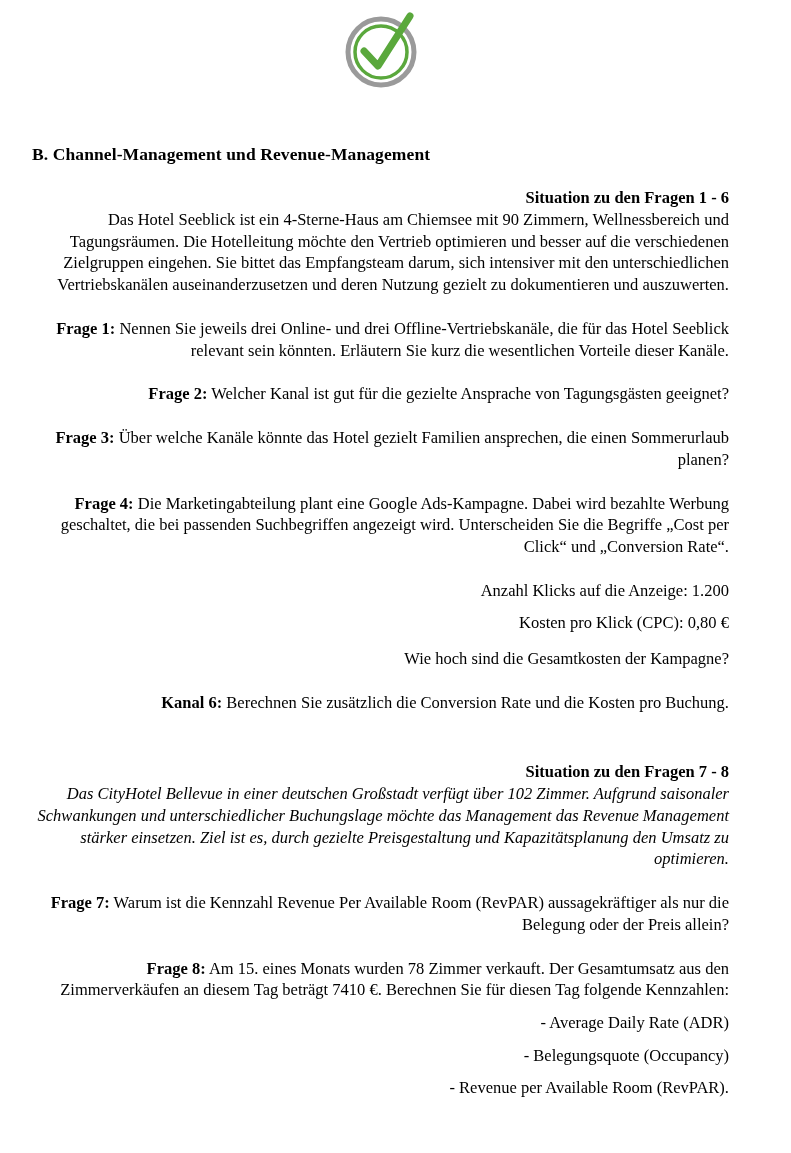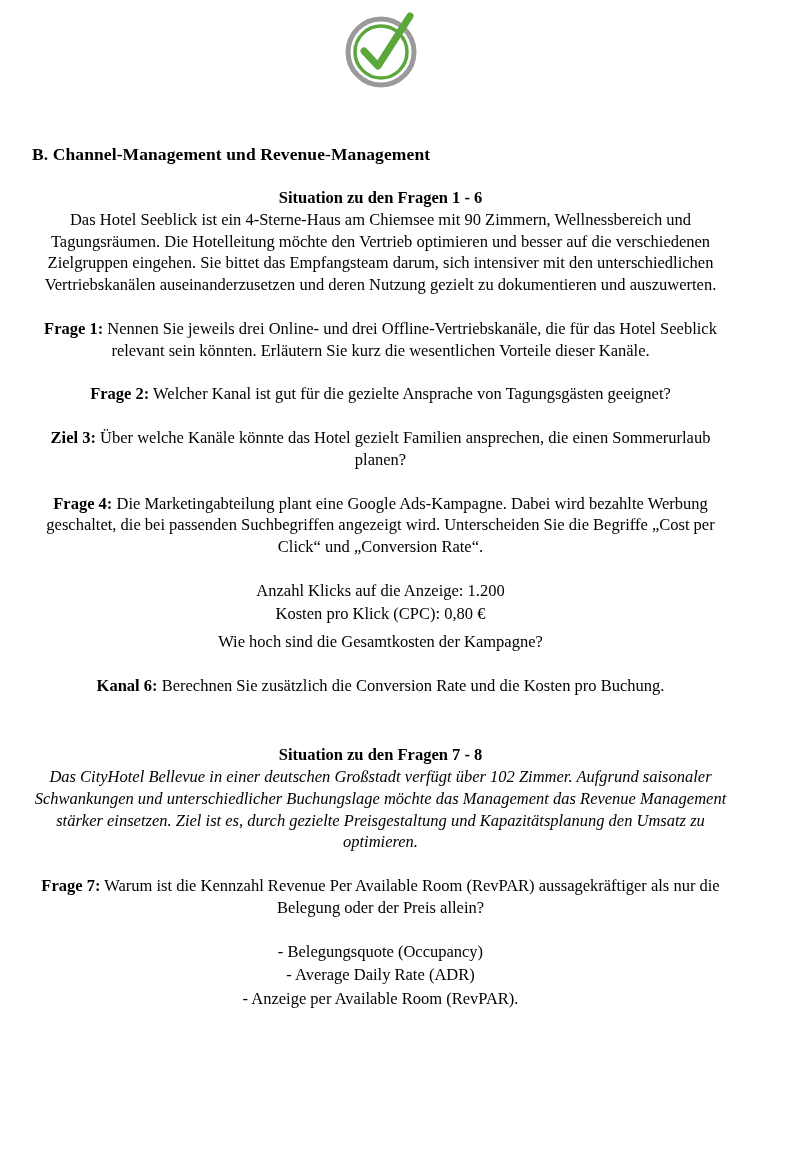--- a/index.html
+++ b/index.html
@@ -41,35 +41,35 @@
     margin: 44px 0 0 0;
     letter-spacing: 0.1px;
   }
   .block {
     margin-top: 22px;
   }
   p {
     margin: 0;
     font-size: 16.5px;
     line-height: 1.32;
-    text-align: center;
+    text-align: right;
   }
   p + p {
     margin-top: 14px;
   }
   .lead {
     font-weight: bold;
   }
   .situation-head {
     font-weight: bold;
     font-size: 16.5px;
     line-height: 1.32;
   }
   .list-lines p {
-    margin-top: 2px;
+    margin-top: 11px;
     line-height: 1.30;
   }
   .spacer-lg { height: 26px; }
 </style>
 </head>
 <body>
 
 <div class="page">
 
   <div class="logo-wrap">
@@ -91,51 +91,52 @@
 
   <div class="block">
     <p><span class="lead">Frage 1:</span><span> Nennen Sie jeweils drei Online- und drei Offline-Vertriebskanäle, die für das Hotel Seeblick relevant sein könnten. Erläutern Sie kurz die wesentlichen Vorteile dieser Kanäle.</span></p>
   </div>
 
   <div class="block">
     <p><span class="lead">Frage 2:</span><span> Welcher Kanal ist gut für die gezielte Ansprache von Tagungsgästen geeignet?</span></p>
   </div>
 
   <div class="block">
-    <p><span class="lead">Ziel 3:</span><span> Über welche Kanäle könnte das Hotel gezielt Familien ansprechen, die einen Sommerurlaub planen?</span></p>
+    <p><span class="lead">Frage 3:</span><span> Über welche Kanäle könnte das Hotel gezielt Familien ansprechen, die einen Sommerurlaub planen?</span></p>
   </div>
 
   <div class="block">
     <p><span class="lead">Frage 4:</span><span> Die Marketingabteilung plant eine Google Ads-Kampagne. Dabei wird bezahlte Werbung geschaltet, die bei passenden Suchbegriffen angezeigt wird. Unterscheiden Sie die Begriffe „Cost per Click“ und „Conversion Rate“.</span></p>
   </div>
 
   <div class="block">
     <div class="list-lines" style="margin-top:14px;">
       <p>Anzahl Klicks auf die Anzeige: 1.200</p>
       <p>Kosten pro Klick (CPC): 0,80 €</p>
     </div>
-    <p style="margin-top:6px;">Wie hoch sind die Gesamtkosten der Kampagne?</p>
+    <p style="margin-top:14px;">Wie hoch sind die Gesamtkosten der Kampagne?</p>
   </div>
 
   <div class="block">
     <p><span class="lead">Kanal 6:</span><span> Berechnen Sie zusätzlich die Conversion Rate und die Kosten pro Buchung.</span></p>
   </div>
 
   <div class="spacer-lg"></div>
 
   <div class="block">
     <p class="situation-head">Situation zu den Fragen 7 - 8</p>
     <p style="margin-top:0;font-style:italic;">Das CityHotel Bellevue in einer deutschen Großstadt verfügt über 102 Zimmer. Aufgrund saisonaler Schwankungen und unterschiedlicher Buchungslage möchte das Management das Revenue Management stärker einsetzen. Ziel ist es, durch gezielte Preisgestaltung und Kapazitätsplanung den Umsatz zu optimieren.</p>
   </div>
 
   <div class="block">
     <p><span class="lead">Frage 7:</span><span> Warum ist die Kennzahl Revenue Per Available Room (RevPAR) aussagekräftiger als nur die Belegung oder der Preis allein?</span></p>
   </div>
 
   <div class="block">
+    <p><span class="lead">Frage 8:</span><span> Am 15. eines Monats wurden 78 Zimmer verkauft. Der Gesamtumsatz aus den Zimmerverkäufen an diesem Tag beträgt 7410 €. Berechnen Sie für diesen Tag folgende Kennzahlen:</span></p>
     <div class="list-lines">
+      <p>- Average Daily Rate (ADR)</p>
       <p>- Belegungsquote (Occupancy)</p>
-      <p>- Average Daily Rate (ADR)</p>
-      <p>- Anzeige per Available Room (RevPAR).</p>
+      <p>- Revenue per Available Room (RevPAR).</p>
     </div>
   </div>
 
 </div>
 
 </body></html>

